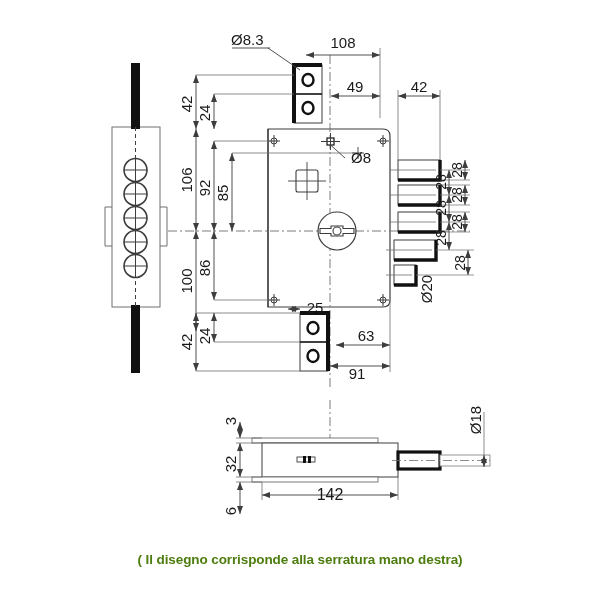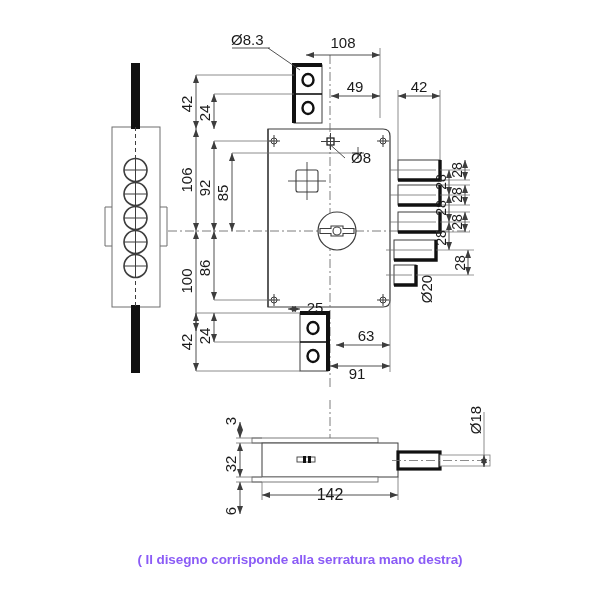--- a/index.html
+++ b/index.html
@@ -13,21 +13,21 @@
   #drawing{
     position:absolute;left:0;top:0;width:600px;height:600px;
   }
   .caption{
     position:absolute;
     left:0;top:552px;width:600px;
     text-align:center;
     font-family:"Liberation Sans", sans-serif;
     font-size:13.5px;
     font-weight:bold;
-    color:#8b5cf6;
+    color:#4d7c0f;
     letter-spacing:-0.1px;
   }
   svg text{
     font-family:"Liberation Sans", sans-serif;
     fill:#1a1a1a;
   }
 </style>
 </head>
 <body>
 

